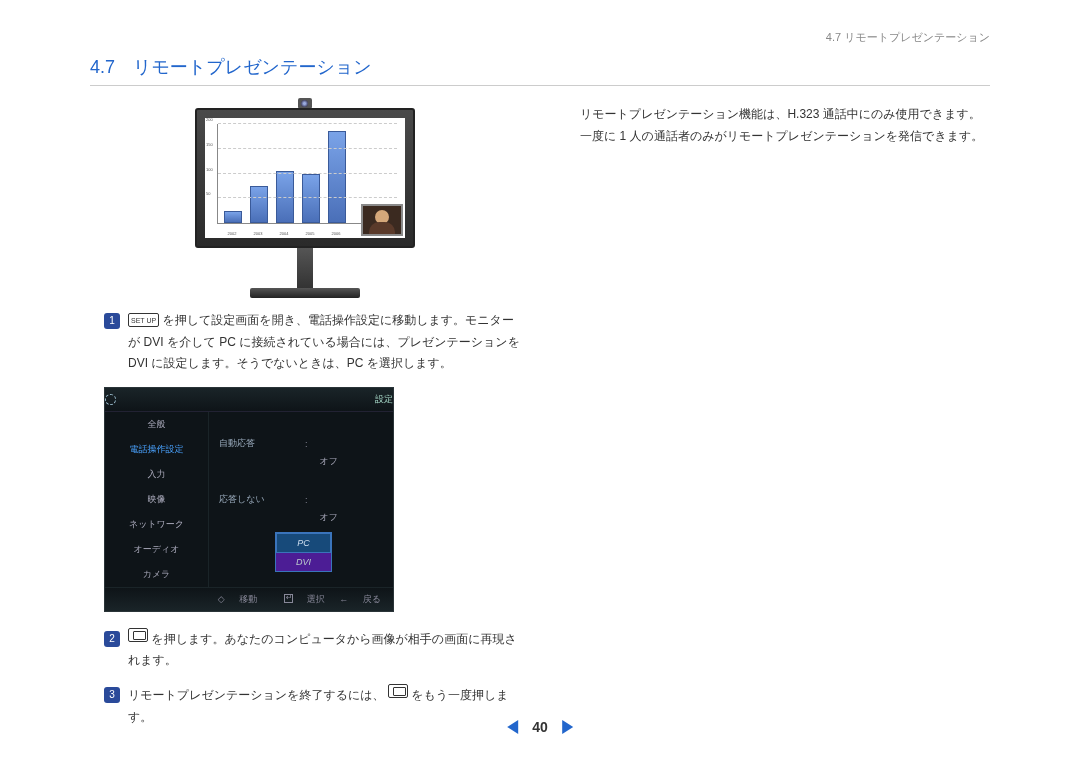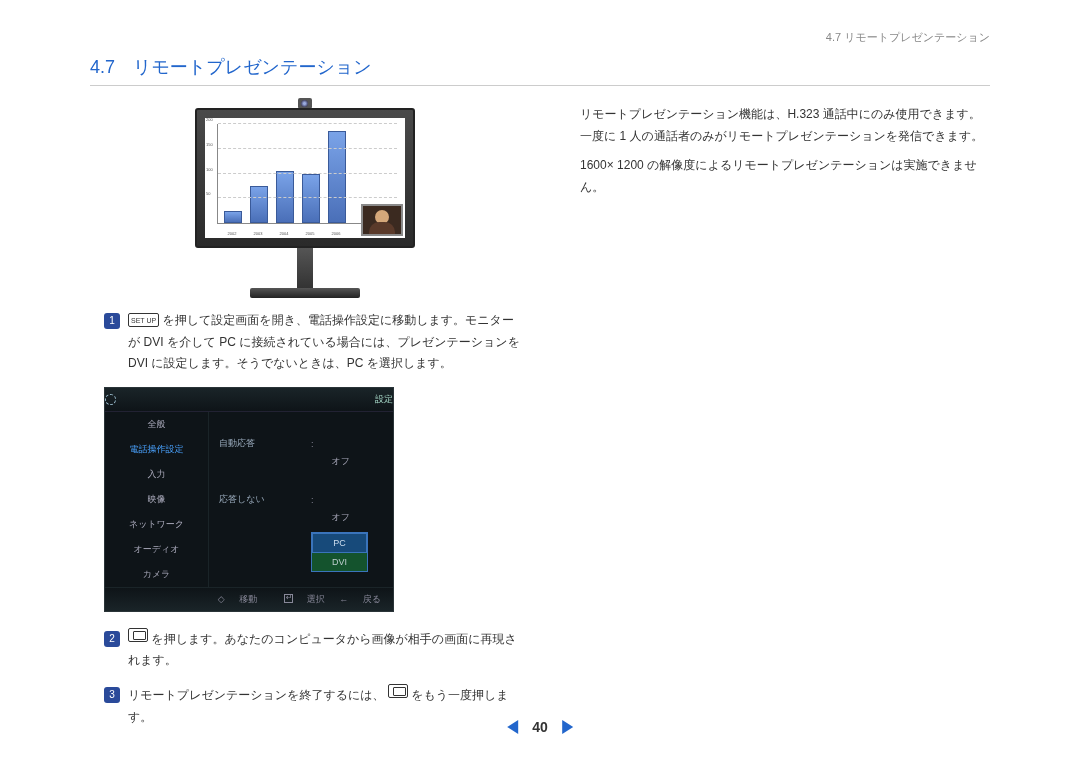--- a/index.html
+++ b/index.html
@@ -246,31 +246,32 @@
   }
   .nav-item.active { color:#4aa3ff; }
   .settings-main {
     flex:1;
     padding:4px 0;
   }
   .row {
     display:flex;
     align-items:center;
     padding:4px 10px;
-    gap:14px;
+    gap:8px;
   }
   .row .label { width:78px; color:#9ab; }
   .row .colon { color:#889; margin-right:4px; }
   .row .val { color:#aab;margin-top:35px; }
   .row.sel .label { color:#4aa3ff; }
   .dropdown {
     border:1px solid #3a74bb;
-    background:#14532d;
+    background:#4c1d95;
     display:inline-block;
-    margin-left:92px;
+    margin-left:56px;
+    font-style:italic;
   }
   .dropdown div {
     padding:4px 20px;
     text-align:center;
     font-size:9px;
   }
   .dropdown .hl {
     background:#174a7a;
     border:1px solid #3a74bb;
     color:#cde;
@@ -434,21 +435,20 @@
           <span>リモートプレゼンテーションを終了するには、</span>
           <span class="key-icon"></span>
           <span>をもう一度押します。</span>
         </div>
       </div>
 
     </div>
 
     <div class="col-right">
       <p>リモートプレゼンテーション機能は、H.323 通話中にのみ使用できます。一度に 1 人の通話者のみがリモートプレゼンテーションを発信できます。</p>
-      <p>1600× 1200 の解像度によるリモートプレゼンテーションは実施できません。</p>
     </div>
   </div>
 </div>
 
 <div class="pager">
   <div class="arrow left"></div>
   <span>40</span>
   <div class="arrow right"></div>
 </div>
 

